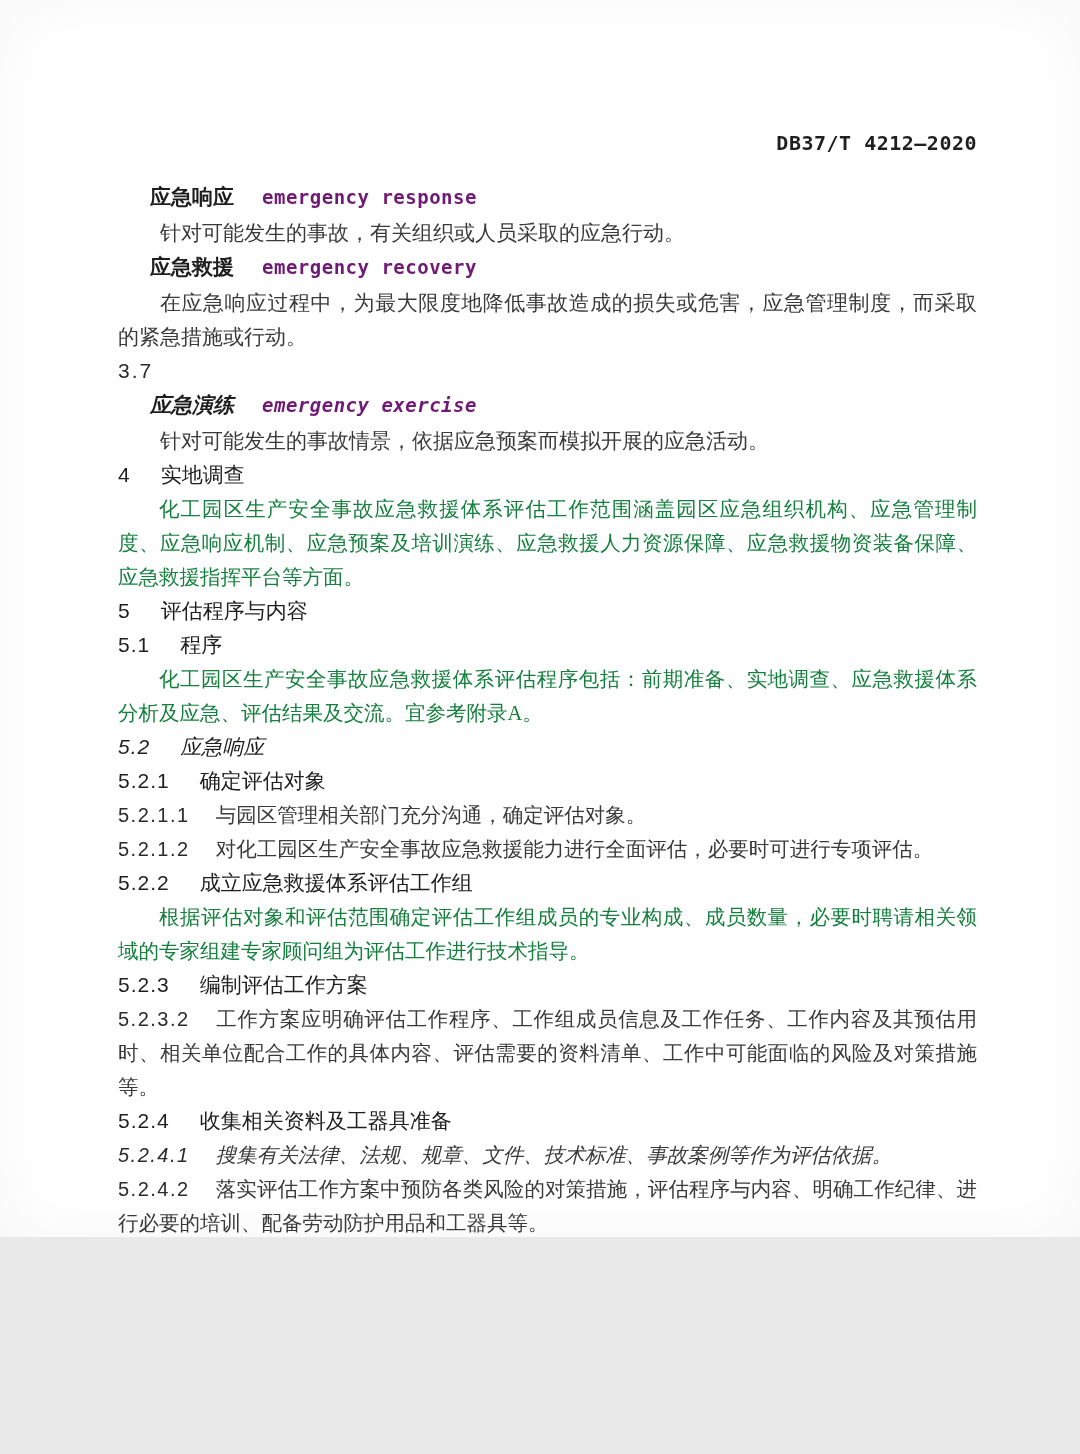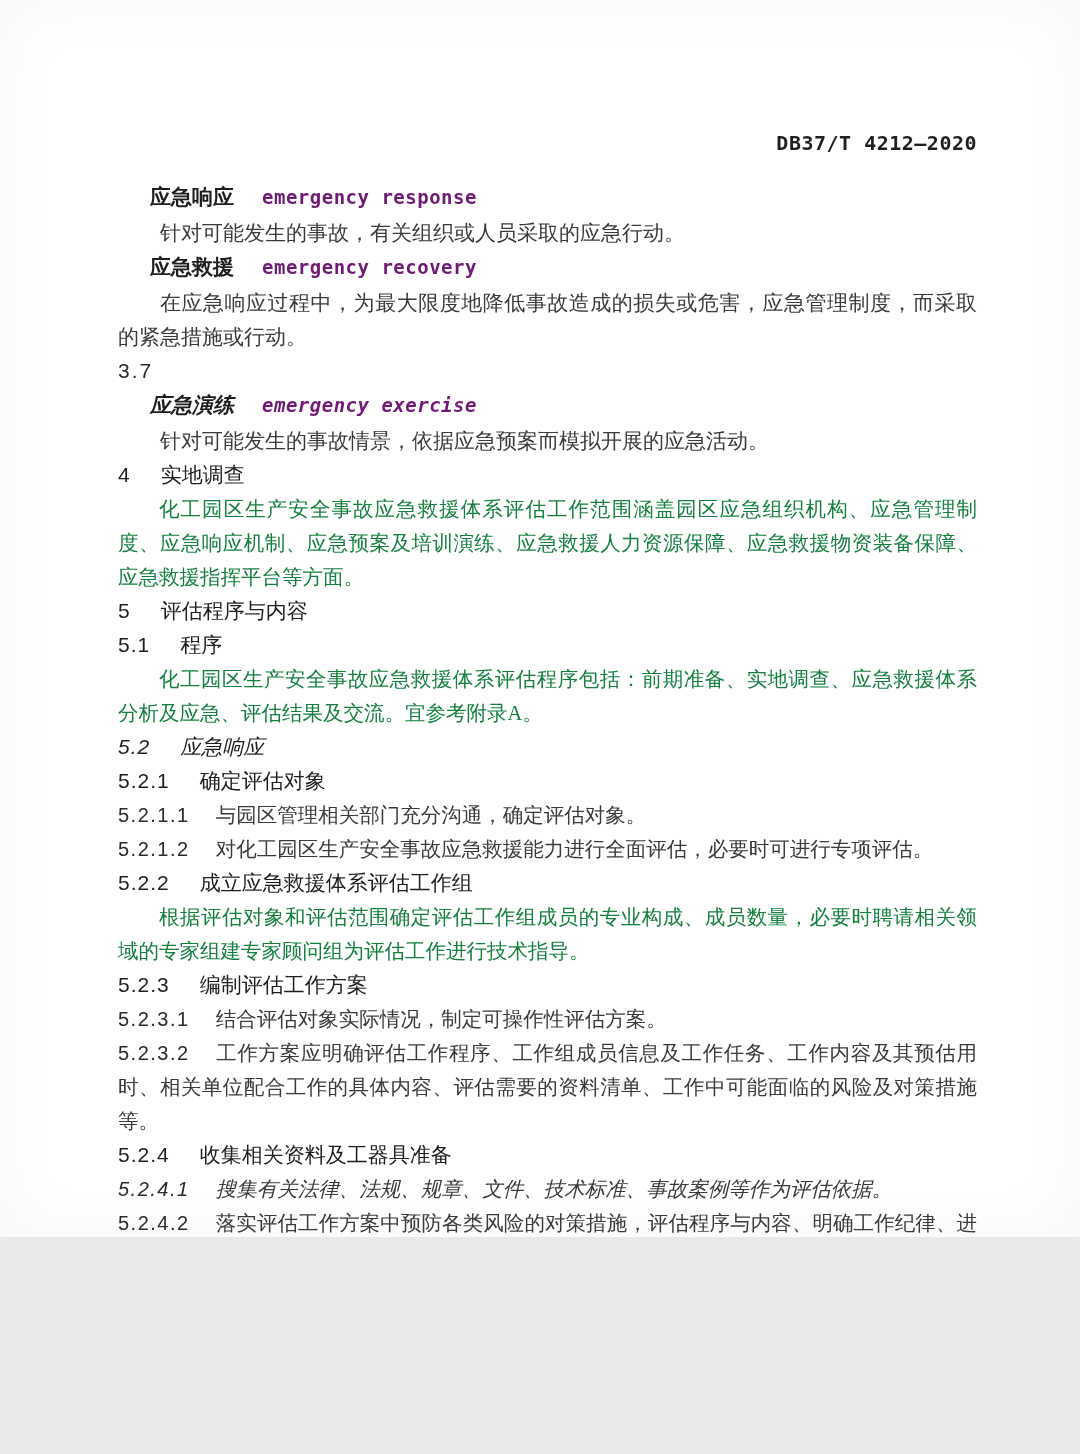--- a/index.html
+++ b/index.html
@@ -127,21 +127,20 @@
     <h3 class="sec-h mt2"><span class="h-num">5.2</span><span>应急响应</span></h3>
 
     <h3 class="sec-h mt8"><span class="h-num">5.2.1</span><span>确定评估对象</span></h3>
     <p class="clause mt3"><span class="cnum">5.2.1.1</span><span>与园区管理相关部门充分沟通，确定评估对象。</span></p>
     <p class="clause"><span class="cnum">5.2.1.2</span><span>对化工园区生产安全事故应急救援能力进行全面评估，必要时可进行专项评估。</span></p>
 
     <h3 class="sec-h mt6"><span class="h-num">5.2.2</span><span>成立应急救援体系评估工作组</span></h3>
     <p class="body-para mt6">根据评估对象和评估范围确定评估工作组成员的专业构成、成员数量，必要时聘请相关领域的专家组建专家顾问组为评估工作进行技术指导。</p>
 
     <h3 class="sec-h mt6"><span class="h-num">5.2.3</span><span>编制评估工作方案</span></h3>
-    <p class="clause mt4"><span class="cnum">5.2.3.1</span><span>结合评估对象实际情况，制定可操作性评估方案。</span></p>
     <p class="clause"><span class="cnum">5.2.3.2</span><span>工作方案应明确评估工作程序、工作组成员信息及工作任务、工作内容及其预估用时、相关单位配合工作的具体内容、评估需要的资料清单、工作中可能面临的风险及对策措施等。</span></p>
 
     <h3 class="sec-h mt4"><span class="h-num">5.2.4</span><span>收集相关资料及工器具准备</span></h3>
     <p class="clause mt2"><span class="cnum">5.2.4.1</span><span>搜集有关法律、法规、规章、文件、技术标准、事故案例等作为评估依据。</span></p>
     <p class="clause"><span class="cnum">5.2.4.2</span><span>落实评估工作方案中预防各类风险的对策措施，评估程序与内容、明确工作纪律、进行必要的培训、配备劳动防护用品和工器具等。</span></p>
 
   </div>
 
   <div class="page-number">2</div>
 

